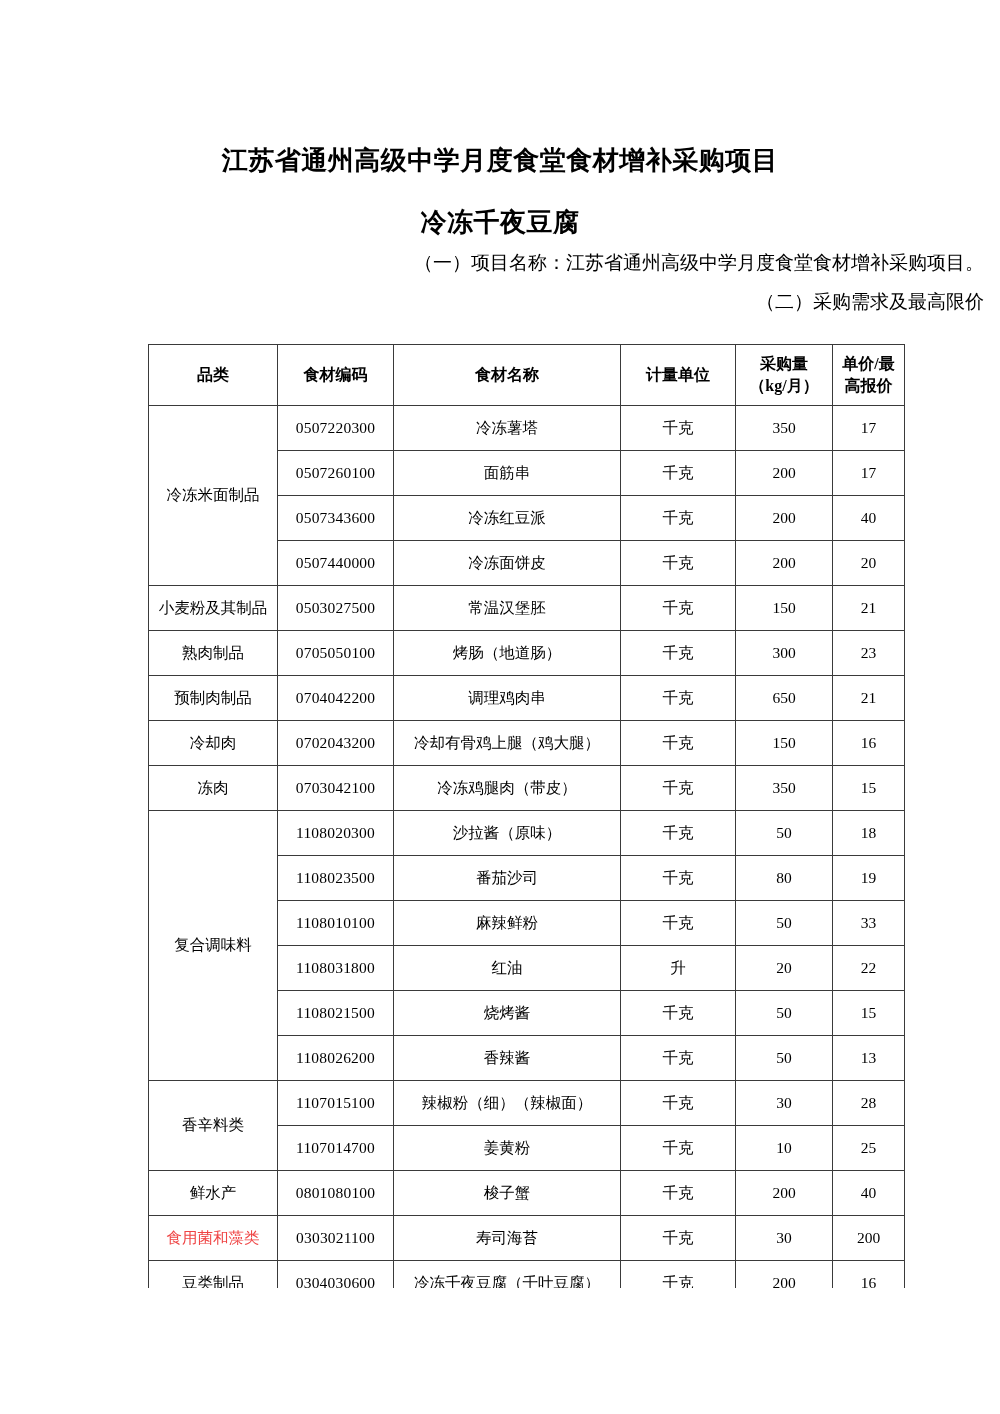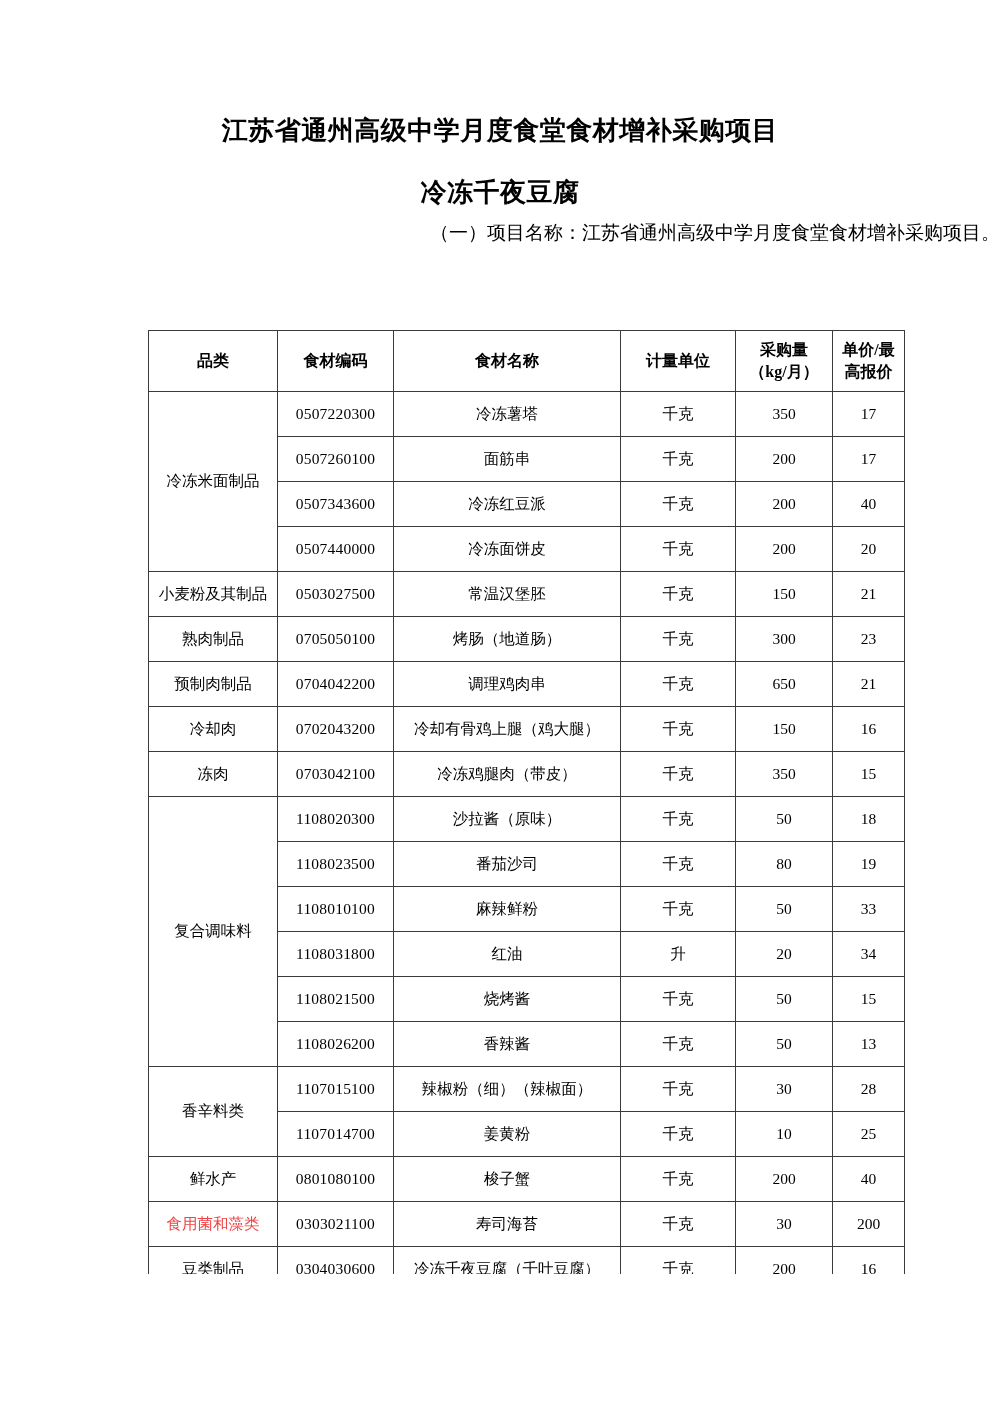--- a/index.html
+++ b/index.html
@@ -12,22 +12,23 @@
     background: #ffffff;
     font-family: "Liberation Serif", "DejaVu Serif", serif;
     color: #000000;
     -webkit-font-smoothing: antialiased;
   }
   .page {
     position: relative;
     width: 1000px;
     height: 1274px;
     box-sizing: border-box;
-    padding: 0;
+    padding: 16px;
     overflow: hidden;
+    margin-top: 14px;
   }
   .doc-title {
     text-align: center;
     font-size: 26px;
     font-weight: bold;
     letter-spacing: 0.5px;
     line-height: 1.0;
   }
   .title-line-1 {
     margin-top: 118px;
@@ -100,20 +101,21 @@
 </style>
 </head>
 <body>
 
 <div class="page">
 
   <div class="doc-title title-line-1">江苏省通州高级中学月度食堂食材增补采购项目</div>
   <div class="doc-title title-line-2">冷冻千夜豆腐</div>
 
   <div class="sub-item">（一）项目名称：江苏省通州高级中学月度食堂食材增补采购项目。</div>
+  <div class="sub-item sub-item-2">（二）采购需求及最高限价</div>
 
   <table class="proc-table">
     <colgroup>
       <col class="col-cat">
         <col class="col-code">
         <col class="col-name">
       <col class="col-unit">
         <col class="col-qty">
         <col class="col-price">
     </colgroup>
@@ -223,21 +225,21 @@
           <td>麻辣鲜粉</td>
           <td>千克</td>
           <td>50</td>
           <td>33</td>
         </tr>
         <tr>
           <td class="code-cell">1108031800</td>
           <td>红油</td>
           <td>升</td>
           <td>20</td>
-          <td>34</td>
+          <td>22</td>
         </tr>
         <tr>
           <td class="code-cell">1108021500</td>
           <td>烧烤酱</td>
           <td>千克</td>
           <td>50</td>
           <td>15</td>
         </tr>
         <tr>
           <td class="code-cell">1108026200</td>

